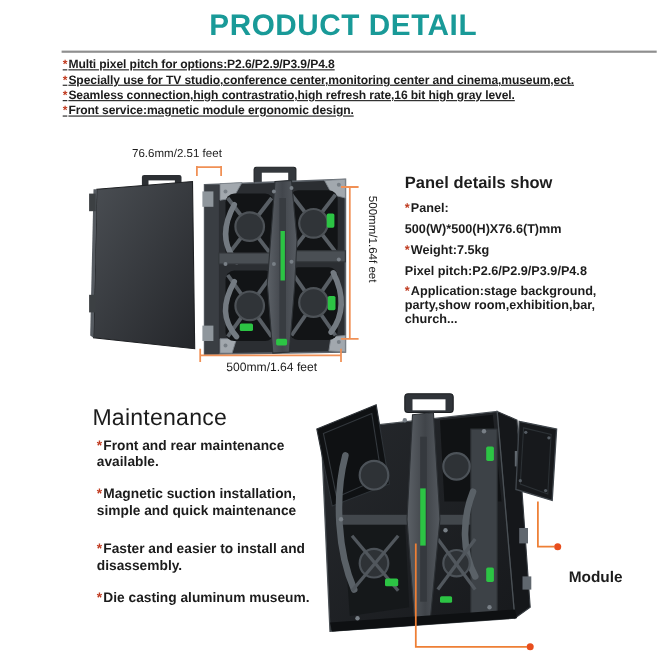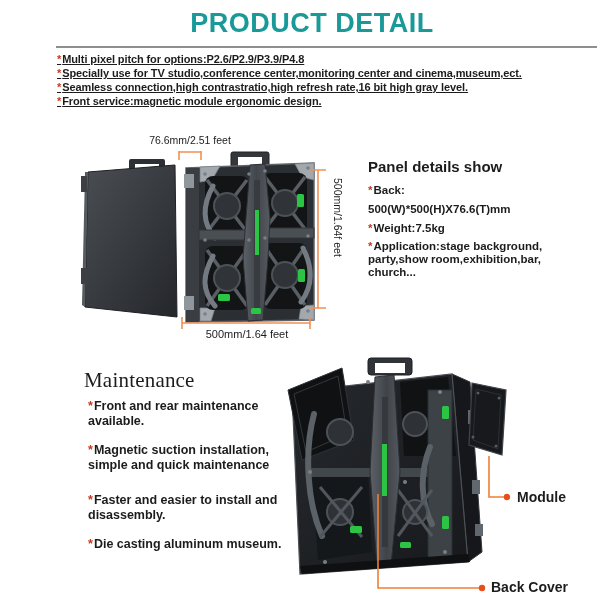--- a/index.html
+++ b/index.html
@@ -17,35 +17,35 @@
   .divider{position:absolute;top:46px;left:56px;width:541px;height:2px;background:#8f8f8f;}
   
   .features{position:absolute;top:52px;left:57px;margin:0;padding:0;list-style:none;width:543px;text-decoration:underline;}
   .features li{font-size:11px;font-weight:bold;line-height:14px;letter-spacing:-0.1px;white-space:nowrap;}
   .ast{color:#c03b20;font-weight:bold;margin-right:1px;}
   
   .fig-top{position:absolute;left:55px;top:128px;width:310px;height:225px;}
   .fig-bottom{position:absolute;left:280px;top:352px;width:320px;height:248px;}
   
   .dim{position:absolute;font-size:10.5px;color:#1c1c1c;}
-  .dim-thickness{left:120px;top:134px;width:140px;text-align:center;}
+  .dim-thickness{left:120px;top:134px;width:140px;}
   .dim-height{left:332px;top:178px;height:120px;writing-mode:vertical-rl;}
   .dim-width{left:182px;top:328px;width:130px;text-align:center;font-size:11px;}
   
   .panel-details{position:absolute;left:368px;top:158px;width:212px;}
   .panel-details h2{margin:0 0 8px 0;font-size:15px;font-weight:bold;}
   .spec{font-size:11.5px;font-weight:bold;line-height:14px;margin-bottom:5px;}
   .spec.app{line-height:13px;width:205px;}
   
   .maintenance{position:absolute;left:84px;top:368px;width:200px;}
-  .maintenance h2{margin:0 0 6px 0;font-size:21px;font-weight:400;letter-spacing:.2px;font-family:Liberation Serif, serif;}
+  .maintenance h2{margin:0 0 6px 0;font-size:21px;font-weight:400;letter-spacing:.2px;}
   .m-item{font-size:12.5px;font-weight:bold;line-height:14.5px;margin:0 0 15px 4px;}
   .m-item.gap-lg{margin-bottom:21px;}
   
-  .callout{position:absolute;font-size:14px;font-weight:bold;}
+  .callout{position:absolute;font-size:14px;font-weight:bold;margin-top:27px;}
   .callout-module{left:517px;top:489px;}
   .callout-backcover{left:491px;top:579px;}
 </style>
 </head>
 <body>
 
 <div>
 
   <h1 class="title">PRODUCT DETAIL</h1>
   <div class="divider"></div>
@@ -164,23 +164,24 @@
       <path d="M127,195 H255 M127,189 v12 M255,189 v12"></path>
     </g>
   </svg>
 
   <div class="dim dim-thickness">76.6mm/2.51 feet</div>
   <div class="dim dim-height">500mm/1.64f eet</div>
   <div class="dim dim-width">500mm/1.64 feet</div>
 
   <div class="panel-details">
     <h2>Panel details show</h2>
-    <div class="spec"><span class="ast">*</span><span>Back:</span></div>
+    <div class="spec"><span class="ast">*</span><span>Panel:</span></div>
     <div class="spec">500(W)*500(H)X76.6(T)mm</div>
     <div class="spec"><span class="ast">*</span><span>Weight:7.5kg</span></div>
+    <div class="spec">Pixel pitch:P2.6/P2.9/P3.9/P4.8</div>
     <div class="spec app"><span class="ast">*</span><span>Application:stage background, party,show room,exhibition,bar, church...</span></div>
   </div>
 
   <div class="maintenance">
     <h2>Maintenance</h2>
     <div class="m-item"><span class="ast">*</span><span>Front and rear maintenance available.</span></div>
     <div class="m-item gap-lg"><span class="ast">*</span><span>Magnetic suction installation, simple and quick maintenance</span></div>
     <div class="m-item"><span class="ast">*</span><span>Faster and easier to install and disassembly.</span></div>
     <div class="m-item"><span class="ast">*</span><span>Die casting aluminum museum.</span></div>
   </div>

